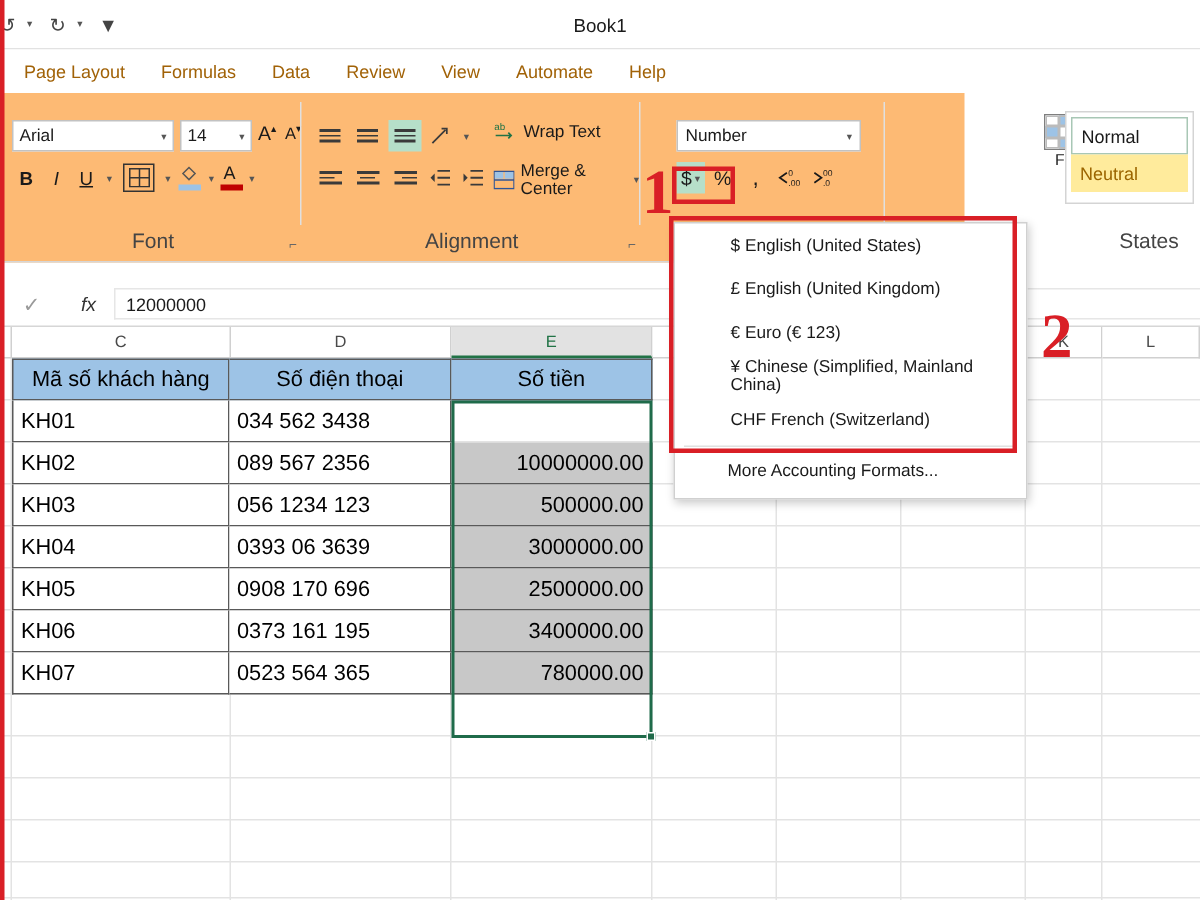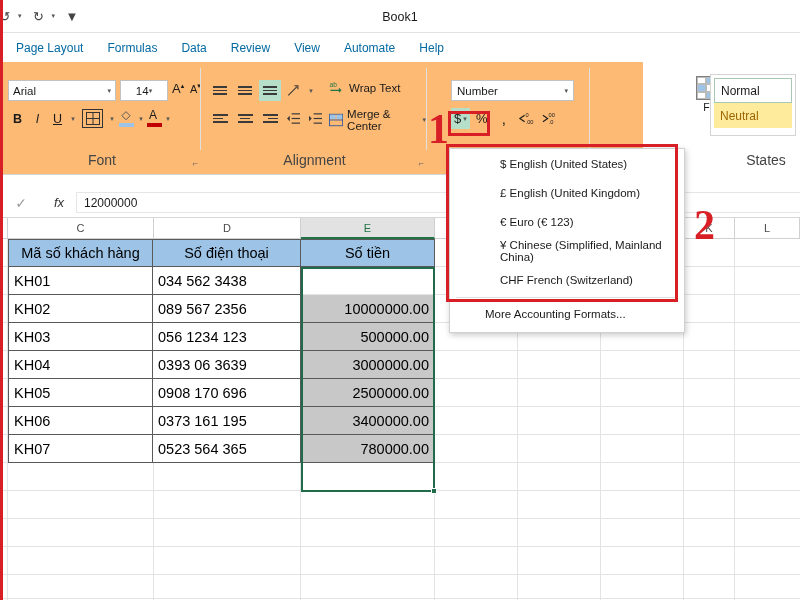--- a/index.html
+++ b/index.html
@@ -31,21 +31,21 @@
     border: 1px solid #c7c7c7; background: #fff; display: flex; align-items: center;
     padding-left: 8px; gap: 7px;
   }
   .searchbox .ph { font-size: 11.5px; color: #5a5a5a; }
 
   
   .tabs {
     position: absolute; left: 0; top: 33px; width: 800px; height: 29px;
     background: #ffffff; display: flex; align-items: center; padding-left: 16px; gap: 24px;
   }
-  .tab { font-size: 12px; color: #0369a1; white-space: nowrap; cursor: default; }
+  .tab { font-size: 12px; color: #a16207; white-space: nowrap; cursor: default; }
 
   
   .ribbon {
     position: absolute; left: 0; top: 62px; width: 643px; height: 113px;
     background: #fdba74; border-bottom: 1px solid #d6d6d6;
   }
   .grp { position: absolute; top: 4px; height: 104px; }
   .grp-label {
     position: absolute; bottom: 2px; left: 0; width: 100%;
     text-align: center; font-size: 14px; color: #444;
@@ -56,21 +56,21 @@
   
   .font-grp { left: 4px; width: 196px; }
   .fontname {
     position: absolute; left: 4px; top: 14px; width: 108px; height: 21px;
     border: 1px solid #c2c2c2; background: #fff; font-size: 11.5px; color: #1a1a1a;
     display: flex; align-items: center; padding: 0 4px; justify-content: space-between;
   }
   .fontsize {
     position: absolute; left: 116px; top: 14px; width: 48px; height: 21px;
     border: 1px solid #c2c2c2; background: #fff; font-size: 11.5px; color: #1a1a1a;
-    display: flex; align-items: center; padding: 0 4px; justify-content: center;
+    display: flex; align-items: center; padding: 0 4px; justify-content: space-between;
   }
   .dd-caret { font-size: 7px; color: #555; }
   .grow-a { position: absolute; left: 168px; top: 15px; font-size: 13px; color: #1a1a1a; }
   .shrink-a { position: absolute; left: 186px; top: 16px; font-size: 11px; color: #1a1a1a; }
   .fontrow2 { position: absolute; left: 4px; top: 42px; display: flex; align-items: center; gap: 1px; }
   .ic { width: 19px; height: 21px; display: flex; align-items: center; justify-content: center;
         font-size: 12.5px; color: #1a1a1a; }
   .ic.small-caret { width: 10px; font-size: 7px; color: #555; }
   .borders-btn {
     width: 21px; height: 19px; border: 1.5px solid #333; display: flex;
@@ -182,21 +182,21 @@
   .sel-handle { position: absolute; right: -4px; bottom: -4px; width: 6px; height: 6px;
                 background: #1f6b4a; border: 1px solid #fff; }
 
   
   .acct-menu {
     position: absolute; left: 449px; top: 148px; width: 236px; height: 185px;
     background: #fff; border: 1px solid #d0d0d0; box-shadow: 1px 2px 6px rgba(0,0,0,.22);
     z-index: 40;
   }
   .acct-item {
-    height: 29px; display: flex; align-items: center; padding-left: 50px;
+    height: 29px; display: flex; align-items: center; padding-left: 37px;
     font-size: 11.5px; color: #1a1a1a;
   }
   .acct-sep { height: 1px; background: #e0e0e0; margin: 3px 6px; }
   .acct-more { height: 26px; display: flex; align-items: center; padding-left: 35px;
                font-size: 11.5px; color: #1a1a1a; }
 
   
   .annot-box { position: absolute; border: 3px solid #d91f26; z-index: 60; pointer-events: none; }
   .ab-dollar { left: 448px; top: 111px; width: 42px; height: 25px; }
   .ab-menu { left: 446px; top: 144px; width: 232px; height: 158px; }

